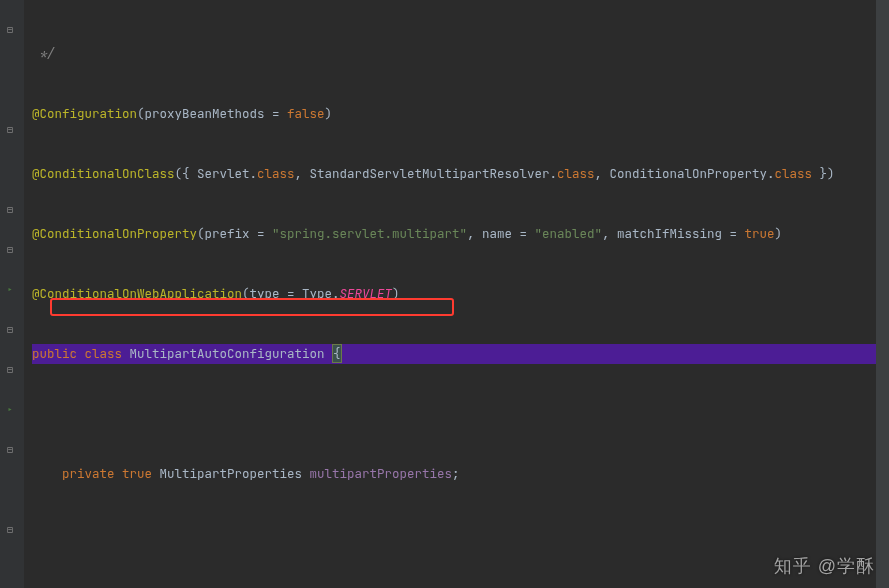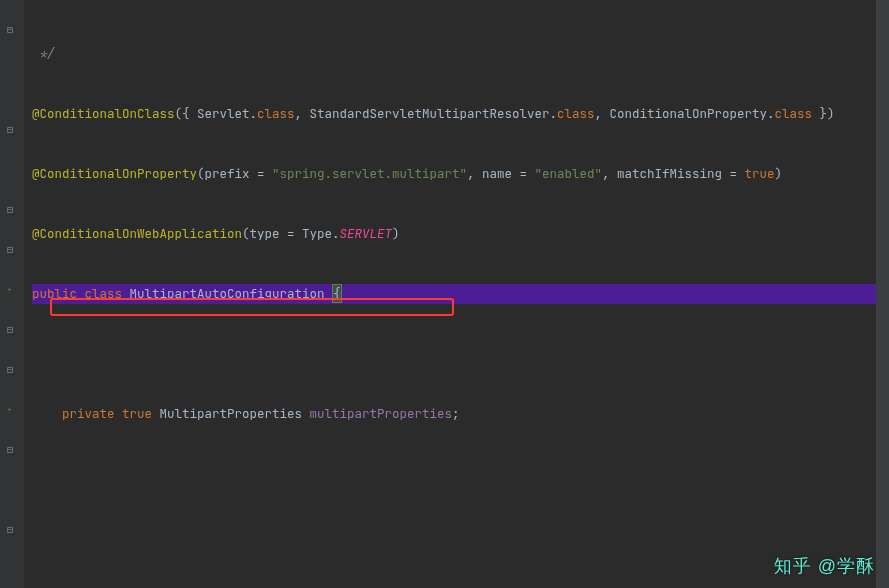--- a/index.html
+++ b/index.html
@@ -58,21 +58,21 @@
   .red-box {
     position: absolute;
     border: 2px solid #ff3b30;
     pointer-events: none;
     border-radius: 3px;
   }
   .watermark {
     position: absolute;
     right: 14px;
     bottom: 10px;
-    color: #5eead4;
+    color: #a3a3a3;
     font-family: sans-serif;
     font-size: 18px;
     font-weight: 500;
     letter-spacing: 1px;
     text-shadow: 0 0 3px rgba(0,0,0,0.7);
   }
   .brace-match {
     border: 1px solid #6a7a4a;
     background: #3b514d;
   }
@@ -97,20 +97,21 @@
     <span class="gutter-icon" style="top:283px;color:#4a7a3f">▸</span>
     <span class="gutter-icon" style="top:323px">⊟</span>
     <span class="gutter-icon" style="top:363px">⊟</span>
     <span class="gutter-icon" style="top:403px;color:#4a7a3f">▸</span>
     <span class="gutter-icon" style="top:443px">⊟</span>
     <span class="gutter-icon" style="top:523px">⊟</span>
   </div>
 
   <div class="code">
     <div class="line"><span class="c-comment"> <span>*/</span></span></div>
+    <div class="line"><span class="c-anno">@Configuration</span><span class="c-punct">(proxyBeanMethods = </span><span class="c-keyword">false</span><span class="c-punct">)</span></div>
     <div class="line"><span class="c-anno">@ConditionalOnClass</span><span class="c-punct">({ Servlet.</span><span class="c-keyword">class</span><span class="c-punct">, StandardServletMultipartResolver.</span><span class="c-keyword">class</span><span class="c-punct">, ConditionalOnProperty.</span><span class="c-keyword">class</span><span class="c-punct"> })</span></div>
     <div class="line"><span class="c-anno">@ConditionalOnProperty</span><span class="c-punct">(prefix = </span><span class="c-string">"spring.servlet.multipart"</span><span class="c-punct">, name = </span><span class="c-string">"enabled"</span><span class="c-punct">, matchIfMissing = </span><span class="c-keyword">true</span><span class="c-punct">)</span></div>
     <div class="line"><span class="c-anno">@ConditionalOnWebApplication</span><span class="c-punct">(type = Type.</span><span class="c-const">SERVLET</span><span class="c-punct">)</span></div>
     <div class="line current-line"><span class="c-keyword">public </span><span class="c-keyword">class </span><span class="c-ident">MultipartAutoConfiguration </span><span class="c-punct brace-match">{</span></div>
     <div class="line"></div>
     <div class="line">    <span class="c-keyword">private </span><span class="c-keyword">true </span><span class="c-ident">MultipartProperties </span><span class="c-field">multipartProperties</span><span class="c-punct">;</span></div>
     <div class="line"></div>
     
     
     

